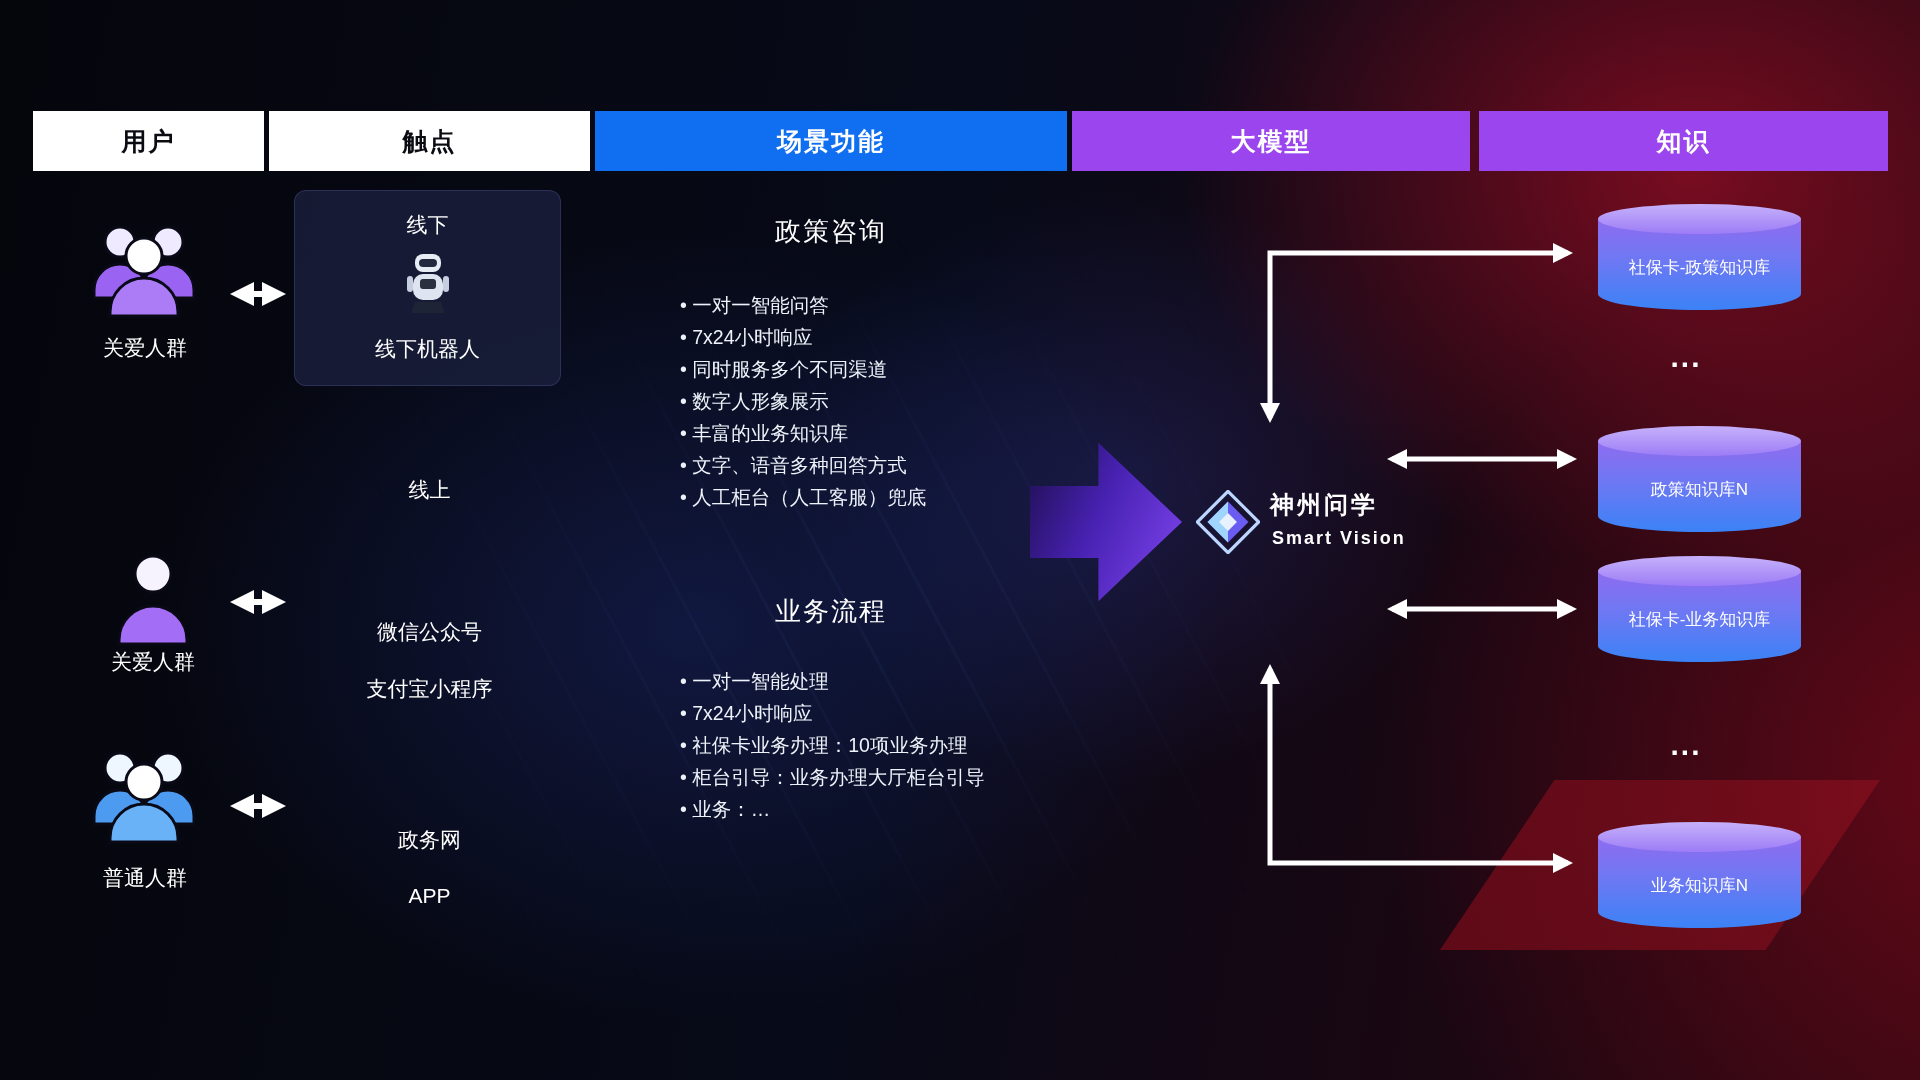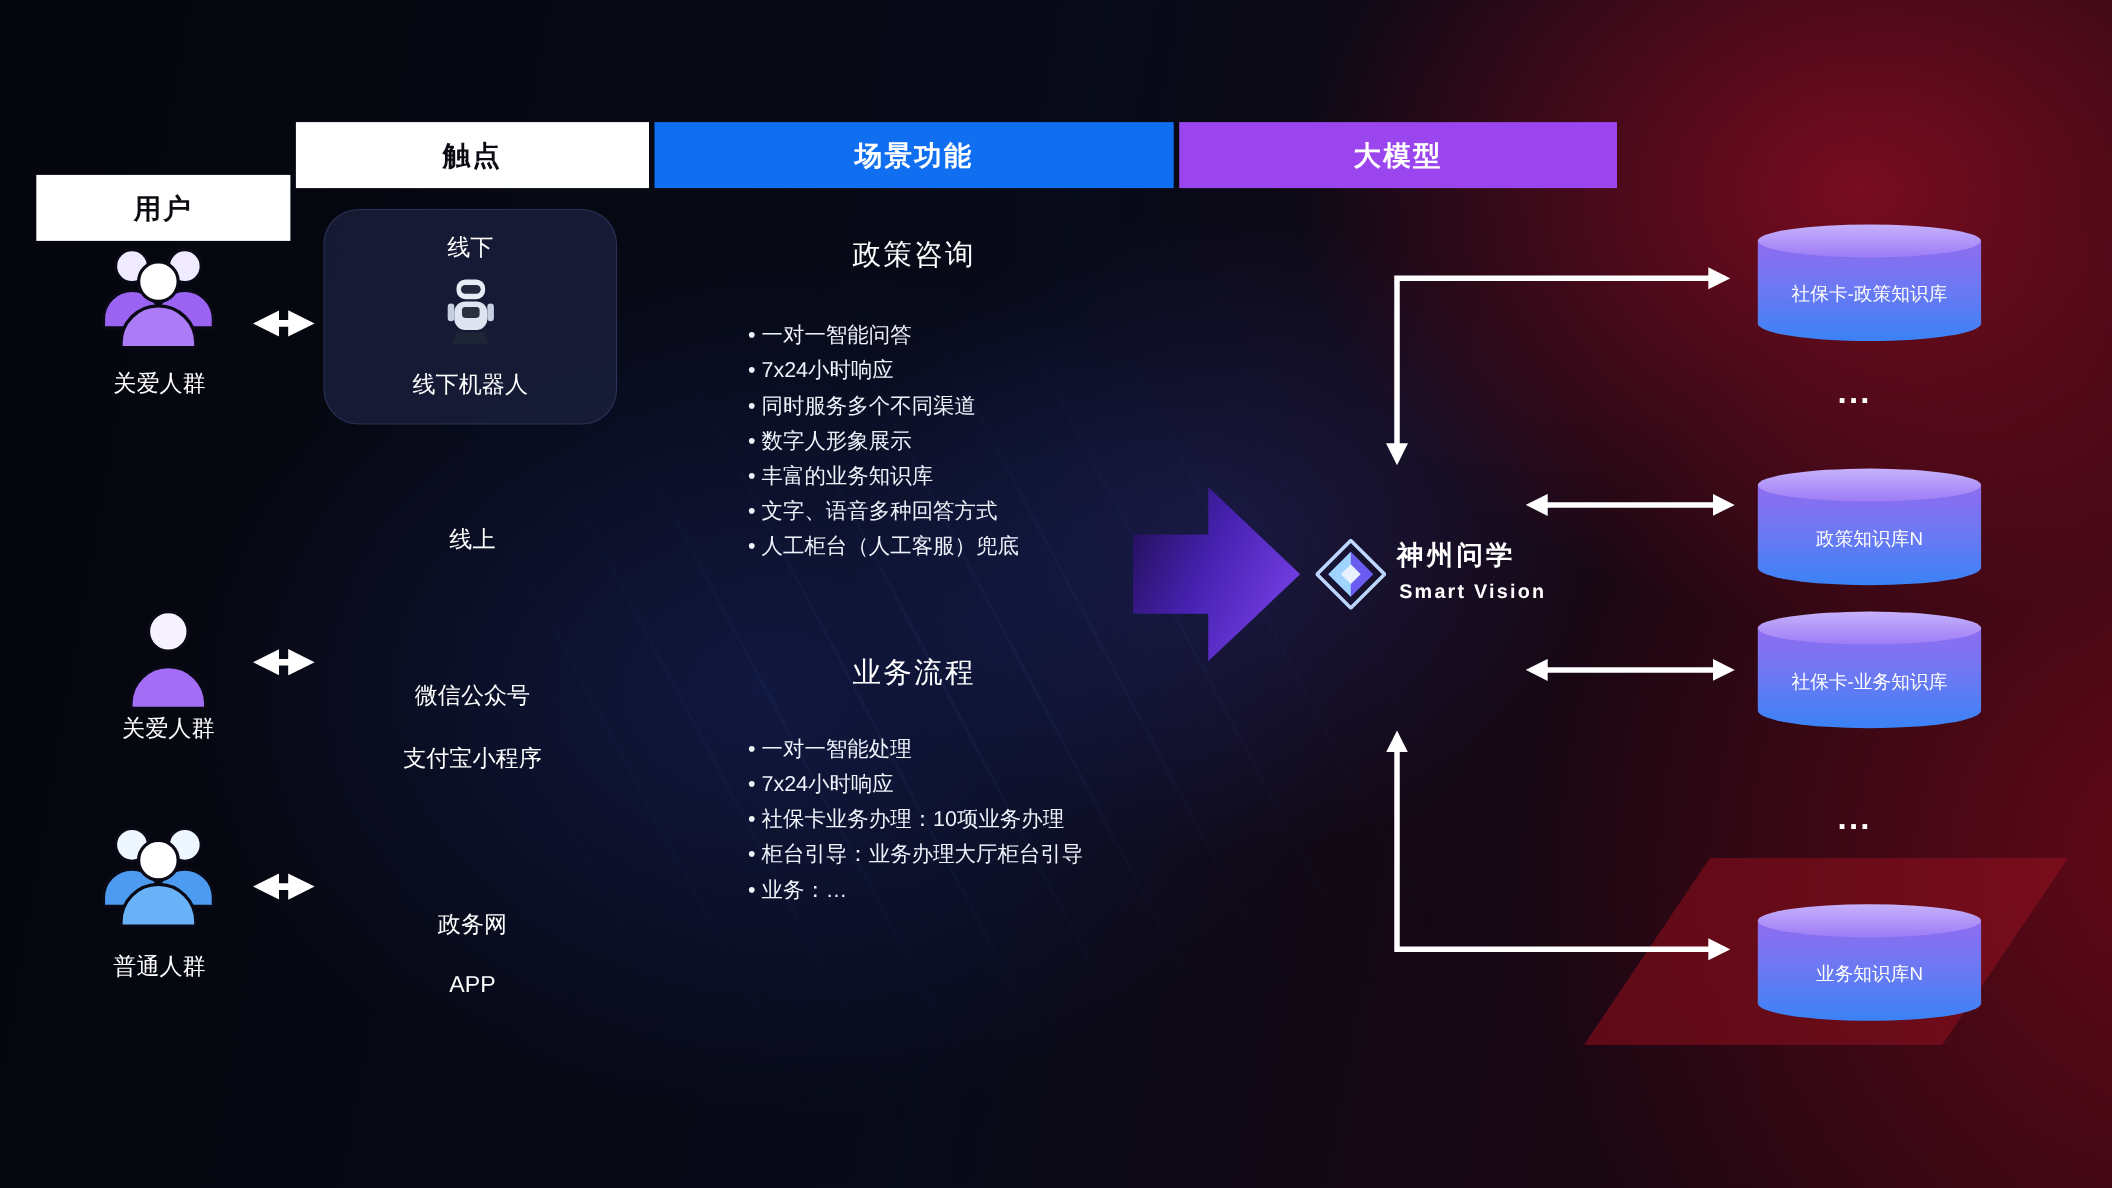--- a/index.html
+++ b/index.html
@@ -24,33 +24,33 @@
     background:linear-gradient(90deg, rgba(150,12,28,0.55), rgba(200,24,40,0.30));
     clip-path:polygon(0 100%, 26% 0, 100% 0, 74% 100%);
   }
 
   
   .hdr{position:absolute;top:111px;height:60px;display:flex;align-items:center;justify-content:center;
        font-size:25px;font-weight:bold;letter-spacing:2px;}
   .hdr.white{background:#ffffff;color:#0b0b12;}
   .hdr.blue{background:#0f6ff0;color:#ffffff;}
   .hdr.purple{background:#9b45ee;color:#ffffff;}
-  .hdr.h1{left:33px;width:231px;margin-top:48px;}
+  .hdr.h1{left:33px;width:231px;}
   .hdr.h2{left:269px;width:321px;}
   .hdr.h3{left:595px;width:472px;}
   .hdr.h4{left:1072px;width:398px;}
   .hdr.h5{left:1479px;width:409px;}
 
   
   .user-icon{position:absolute;}
   .user-label{position:absolute;width:150px;text-align:center;font-size:21px;color:#ffffff;}
 
   
   .offline-box{
-    position:absolute;left:294px;top:190px;width:267px;height:196px;border-radius:32px;
+    position:absolute;left:294px;top:190px;width:267px;height:196px;border-radius:12px;
     background:rgba(26,30,60,0.82);border:1px solid rgba(110,120,190,0.25);
     display:flex;flex-direction:column;align-items:center;justify-content:space-between;
     padding:20px 0 22px 0;box-sizing:border-box;
   }
   .tp-label{position:absolute;left:269px;width:321px;text-align:center;font-size:21px;color:#ffffff;margin-top:48px;}
   .offline-title,.offline-robot-label{font-size:21px;color:#ffffff;}
 
   
   .scn-heading{position:absolute;left:595px;width:472px;text-align:center;font-size:26px;font-weight:500;color:#ffffff;letter-spacing:2px;}
   .scn-list{position:absolute;left:680px;width:400px;}
@@ -88,20 +88,21 @@
 <body>
 
 <div class="stage">
   <div class="bg-streaks"></div>
   <div class="bg-redshape"></div>
 
   <div class="hdr white h1">用户</div>
   <div class="hdr white h2">触点</div>
   <div class="hdr blue  h3">场景功能</div>
   <div class="hdr purple h4">大模型</div>
+  <div class="hdr purple h5">知识</div>
 
   <div class="user-icon" style="left:82px;top:216px;">
     <svg width="124" height="102" viewBox="0 0 124 102">
       <circle cx="38" cy="26" r="15" fill="#efeaff" stroke="#0a0a16" stroke-width="3"></circle>
       <path d="M12 74 a26 26 0 0 1 52 0 v8 h-52 z" fill="#9a63f2" stroke="#0a0a16" stroke-width="3"></path>
       <circle cx="86" cy="26" r="15" fill="#efeaff" stroke="#0a0a16" stroke-width="3"></circle>
       <path d="M60 74 a26 26 0 0 1 52 0 v8 h-52 z" fill="#9a63f2" stroke="#0a0a16" stroke-width="3"></path>
       <circle cx="62" cy="40" r="18" fill="#ffffff" stroke="#0a0a16" stroke-width="3"></circle>
       <path d="M28 96 a34 34 0 0 1 68 0 v4 h-68 z" fill="#ab7cf6" stroke="#0a0a16" stroke-width="3"></path>
     </svg>

